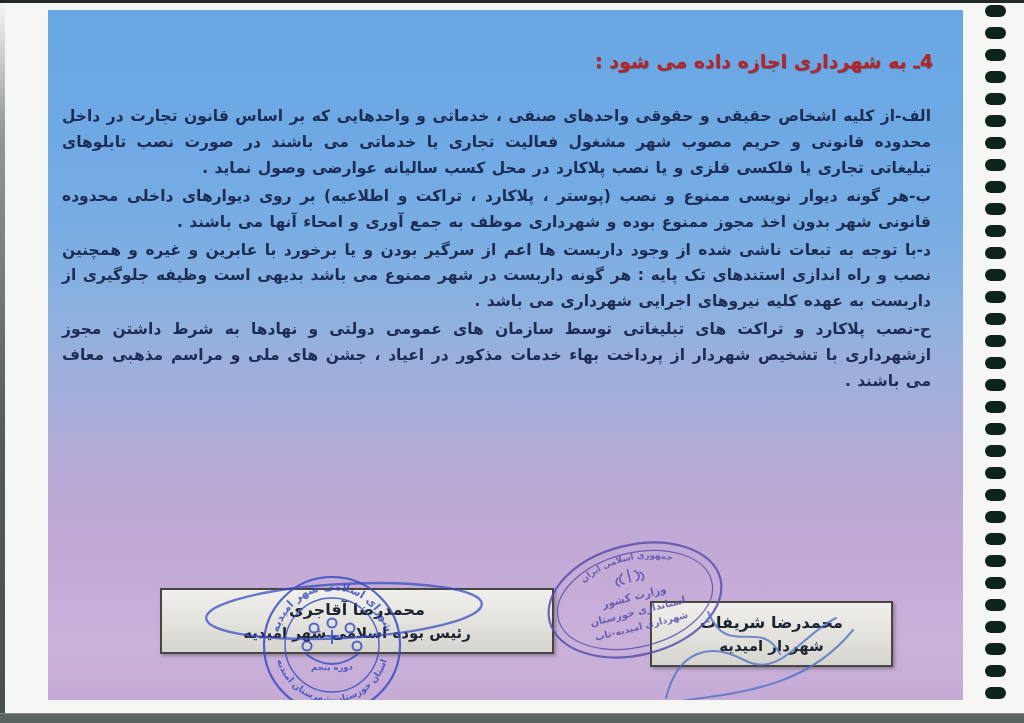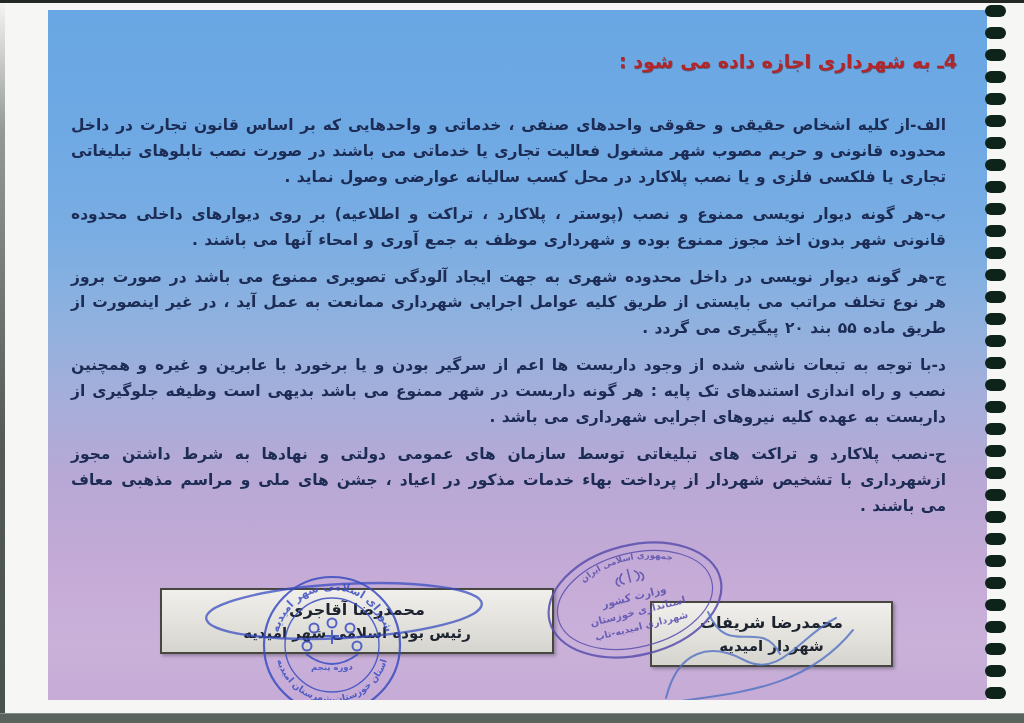--- a/index.html
+++ b/index.html
@@ -15,36 +15,35 @@
   .edge-left{position:absolute;top:0;left:0;width:5px;height:100%;
     background:linear-gradient(180deg, rgba(30,40,34,0) 0%, rgba(30,40,34,.45) 18%, rgba(30,40,34,.75) 60%, rgba(30,40,34,.8) 100%);}
   .edge-bottom{position:absolute;bottom:0;left:0;right:0;height:9px;background:#5a635d;border-top:1px solid #838c86;}
 
   
   .paper{
     position:absolute;left:48px;top:10px;width:915px;height:690px;overflow:hidden;
     background:linear-gradient(180deg,
       #68a7e3 0%, #6fa9e4 18%, #79ade3 32%, #8db1df 44%,
       #a5aeda 56%, #b8a8d5 68%, #c4aad6 80%, #cab1da 92%, #c5abd5 100%);
-    padding-left:24px;
   }
 
   .heading{
     position:absolute;top:40px;right:30px;direction:rtl;
     color:#b2262a;font-size:19px;font-weight:bold;letter-spacing:0.2px;
     text-shadow:0.6px 0.6px 0 rgba(70,10,10,.45);
     white-space:nowrap;
   }
 
   .body-text{
     position:absolute;top:92px;right:30px;left:12px;direction:rtl;
     color:#1d2c55;font-size:15.5px;font-weight:bold;line-height:25.9px;
     text-align:justify;word-spacing:1px;
   }
-  .body-text p{margin:11px;}
+  .body-text p{margin:2px;}
 
   
   .sig-box{
     position:absolute;box-sizing:border-box;height:66px;
     border:2px solid #47463f;
     background:linear-gradient(180deg,#f0efeb 0%,#e2e1dc 55%,#d5d4cf 100%);
     box-shadow:2px 2px 3px rgba(40,40,50,.35);
     display:flex;flex-direction:column;align-items:center;justify-content:center;
     direction:rtl;color:#1d2430;font-weight:bold;z-index:3;
   }
@@ -62,21 +61,20 @@
 
 <div class="canvas">
 
   <div class="paper">
 
     <div class="heading">4ـ به شهرداری اجازه داده می شود :</div>
 
     <div class="body-text">
       <p>الف-از کلیه اشخاص حقیقی و حقوقی واحدهای صنفی ، خدماتی و واحدهایی که بر اساس قانون تجارت در داخل محدوده قانونی و حریم مصوب شهر مشغول فعالیت تجاری یا خدماتی می باشند در صورت نصب تابلوهای تبلیغاتی تجاری یا فلکسی فلزی و یا نصب پلاکارد در محل کسب سالیانه عوارضی وصول نماید .</p>
       <p>ب-هر گونه دیوار نویسی ممنوع و نصب (پوستر ، پلاکارد ، تراکت و اطلاعیه) بر روی دیوارهای داخلی محدوده قانونی شهر بدون اخذ مجوز ممنوع بوده و شهرداری موظف به جمع آوری و امحاء آنها می باشند .</p>
-      <p>ج-هر گونه دیوار نویسی در داخل محدوده شهری به جهت ایجاد آلودگی تصویری ممنوع می باشد در صورت بروز هر نوع تخلف مراتب می بایستی از طریق کلیه عوامل اجرایی شهرداری ممانعت به عمل آید ، در غیر اینصورت از طریق ماده ۵۵ بند ۲۰ پیگیری می گردد .</p>
       <p>د-با توجه به تبعات ناشی شده از وجود داربست ها اعم از سرگیر بودن و یا برخورد با عابرین و غیره و همچنین نصب و راه اندازی استندهای تک پایه : هر گونه داربست در شهر ممنوع می باشد بدیهی است وظیفه جلوگیری از داربست به عهده کلیه نیروهای اجرایی شهرداری می باشد .</p>
       <p>ح-نصب پلاکارد و تراکت های تبلیغاتی توسط سازمان های عمومی دولتی و نهادها به شرط داشتن مجوز ازشهرداری با تشخیص شهردار از پرداخت بهاء خدمات مذکور در اعیاد ، جشن های ملی و مراسم مذهبی معاف می باشند .</p>
     </div>
 
     <div class="sig-box sig-box-left">
       <div class="sig-name">محمدرضا آقاجری</div>
       <div class="sig-title">رئیس بوده اسلامی شهر امیدیه</div>
     </div>
 
     <div class="sig-box sig-box-right">

